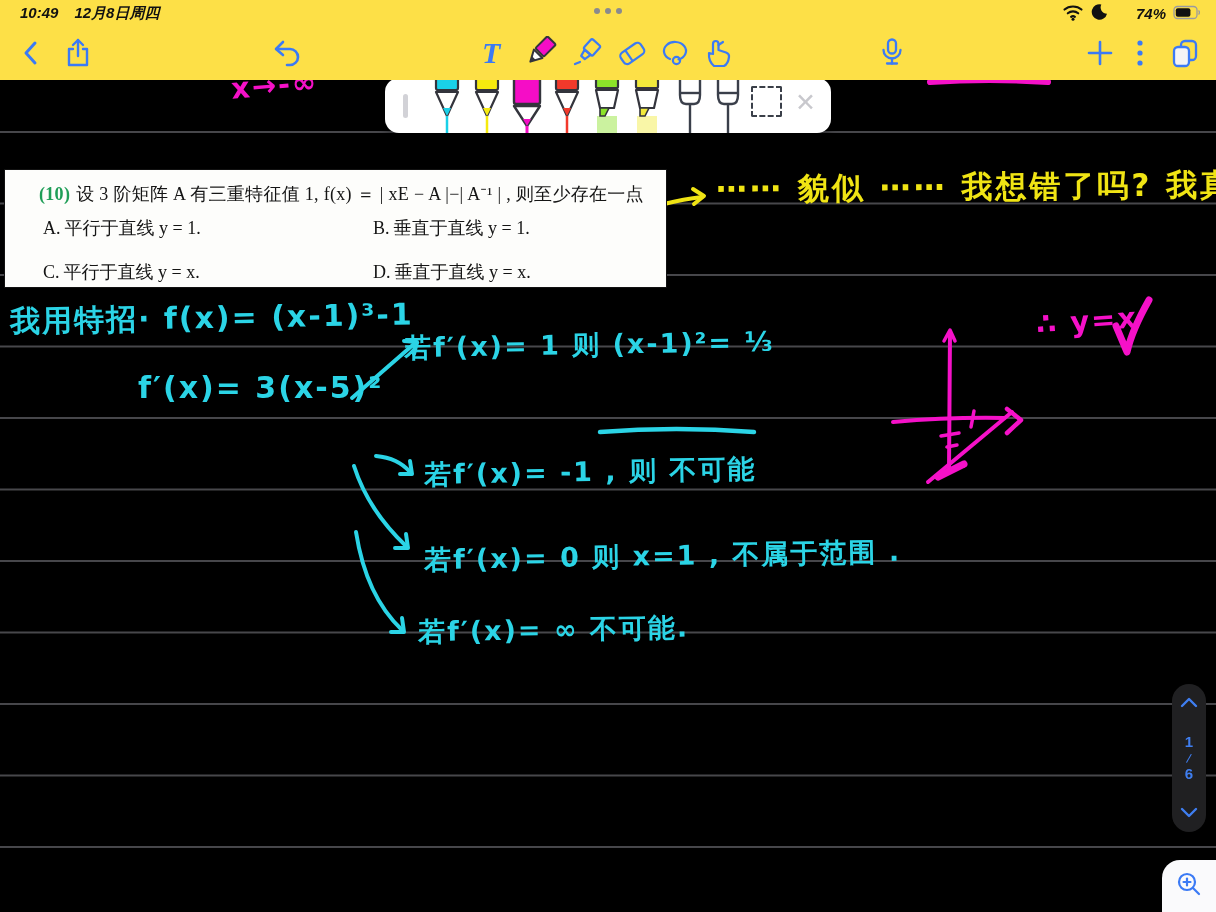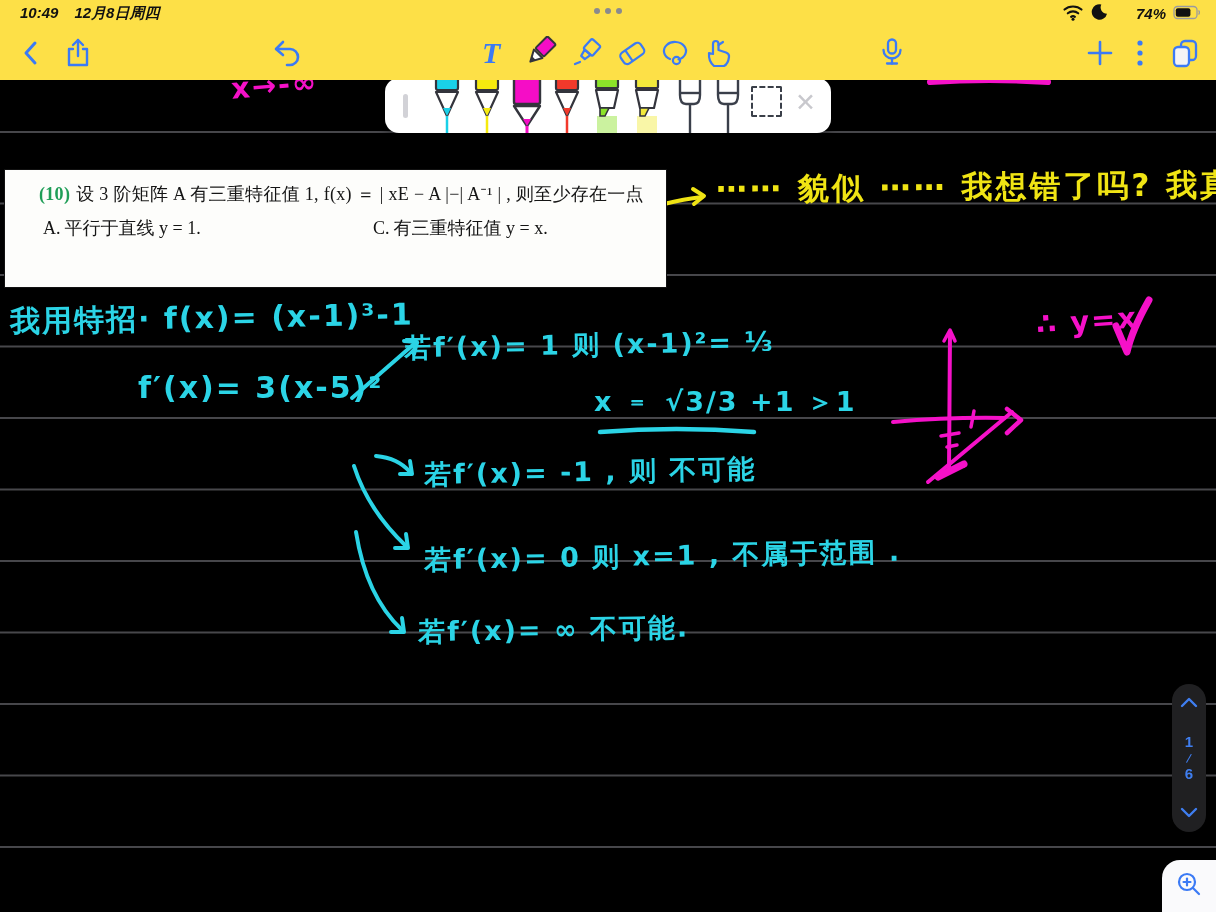--- a/index.html
+++ b/index.html
@@ -205,21 +205,20 @@
 
 
   <div class="ink ink-magenta hw" style="left:1036px;top:224px;font-size:29px;transform:rotate(-4deg);">∴ y=x</div>
 
   <div class="ink ink-cyan hw" style="left:10px;top:218px;font-size:30px;transform:rotate(-1deg);">我用特招·  f(x)= (x-1)³-1</div>
 
   <div class="ink ink-cyan hw" style="left:138px;top:290px;font-size:30px;">f′(x)=  3(x-5)²</div>
 
   <div class="ink ink-cyan hw" style="left:404px;top:247px;font-size:27px;transform:rotate(-1deg);">若f′(x)= 1   则 (x-1)²= ⅓</div>
 
-  <div class="ink ink-cyan hw" style="left:594px;top:304px;font-size:27px;">x ﹦ √3∕3 +1 ＞1</div>
 
   <div class="ink ink-cyan hw" style="left:424px;top:374px;font-size:27px;transform:rotate(-1deg);">若f′(x)= -1 , 则 不可能</div>
 
   <div class="ink ink-cyan hw" style="left:424px;top:458px;font-size:27px;transform:rotate(-1deg);">若f′(x)= 0    则 x=1  ,  不属于范围 .</div>
 
   <div class="ink ink-cyan hw" style="left:418px;top:532px;font-size:27px;transform:rotate(-1deg);">若f′(x)= ∞    不可能.</div>
 
   <svg class="svg-overlay" width="1216" height="832" viewBox="0 0 1216 832">
 
     <path d="M930 2 Q990 -2 1048 2" stroke="#f511c8" stroke-width="6" fill="none" stroke-linecap="round"></path>
@@ -253,21 +252,23 @@
       <path d="M947 367 L957 365" stroke-width="3.5"></path>
     </g>
 
     <path d="M1116 246 L1127 272 Q1132 250 1149 220" stroke="#f511c8" stroke-width="7" fill="none" stroke-linecap="round" stroke-linejoin="round"></path>
   </svg>
 
   <div class="problem-box">
     <div class="pb-line1"><span class="pb-num">(10)</span><span>设 3 阶矩阵 A 有三重特征值 1, f(x) ＝ | xE − A |−| A⁻¹ | , 则至少存在一点</span></div>
     <div class="pb-opts">
       <div class="pb-opt"><span class="lab">A.</span><span>平行于直线 y = 1.</span></div>
-      <div class="pb-opt"><span class="lab">C.</span><span>有三重特征值 y = x.</span></div>
+      <div class="pb-opt"><span class="lab">B.</span><span>垂直于直线 y = 1.</span></div>
+      <div class="pb-opt"><span class="lab">C.</span><span>平行于直线 y = x.</span></div>
+      <div class="pb-opt"><span class="lab">D.</span><span>垂直于直线 y = x.</span></div>
     </div>
   </div>
 
   <div class="pen-popup">
     <div class="pp-handle"></div>
     <div id="pen-slots">
         <div class="pen-slot" style="left: 43px;"><svg width="38" height="55" viewBox="0 0 38 55">
     <rect x="8" y="0" width="22" height="12" rx="2" fill="#19d0e8" stroke="#33343c" stroke-width="2.2"></rect>
     <path d="M8 14 H30 L19 38 Z" fill="#fff" stroke="#33343c" stroke-width="2.2" stroke-linejoin="round"></path>
     <path d="M15 30 H23 L19 38 Z" fill="#19d0e8"></path>

